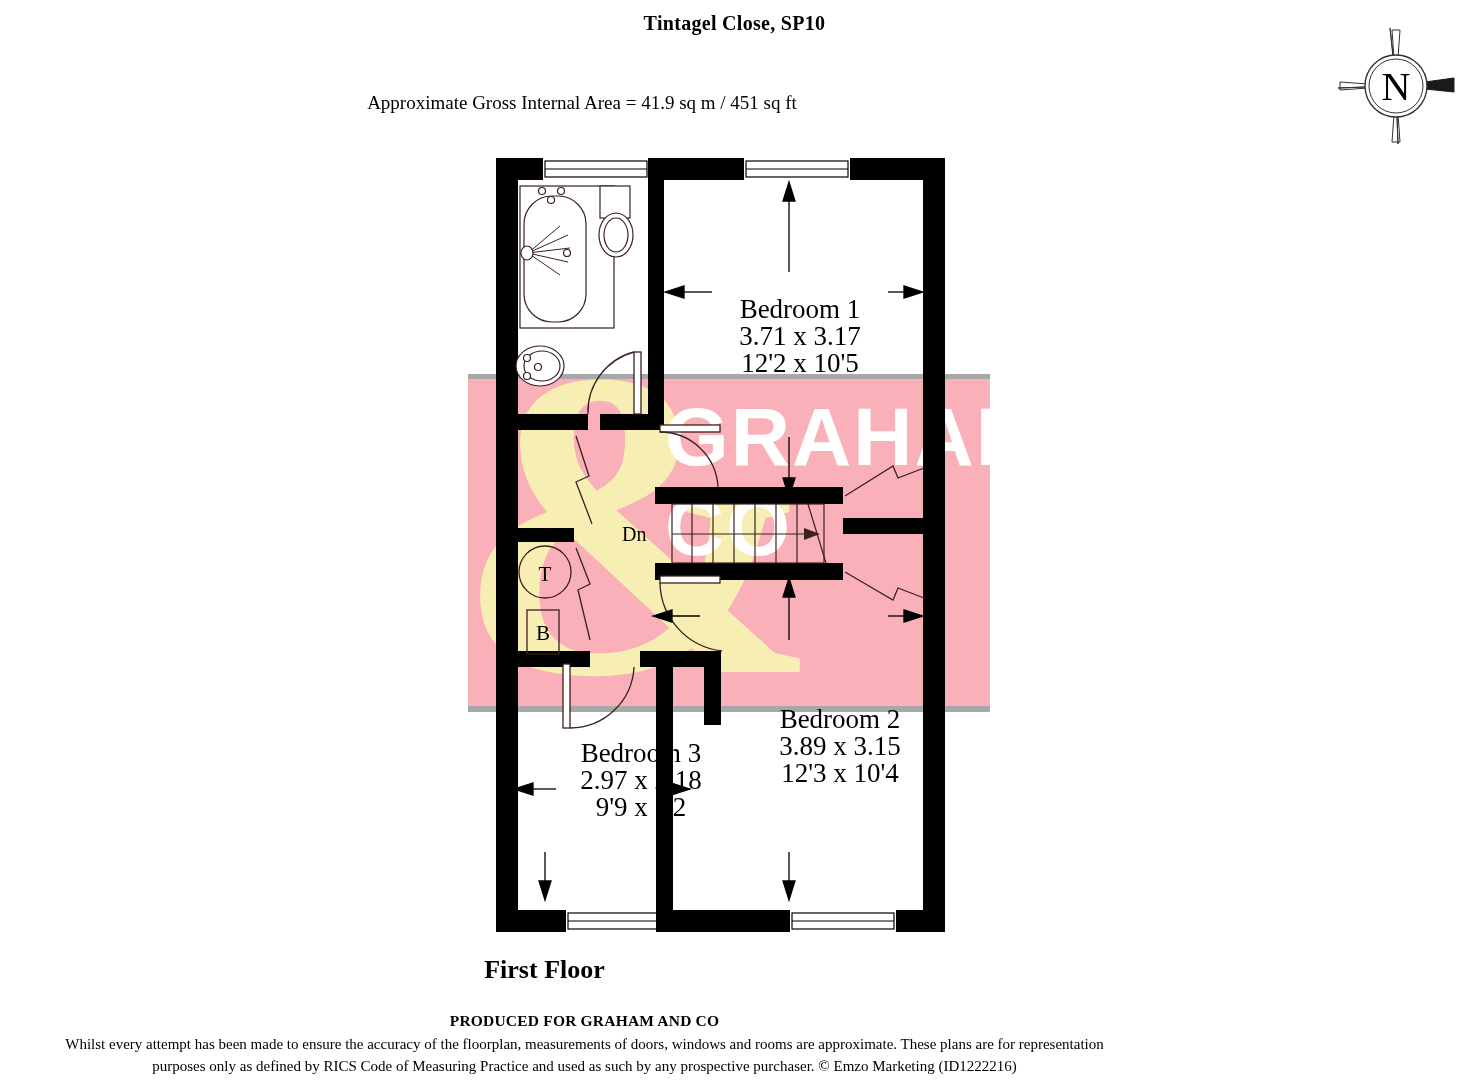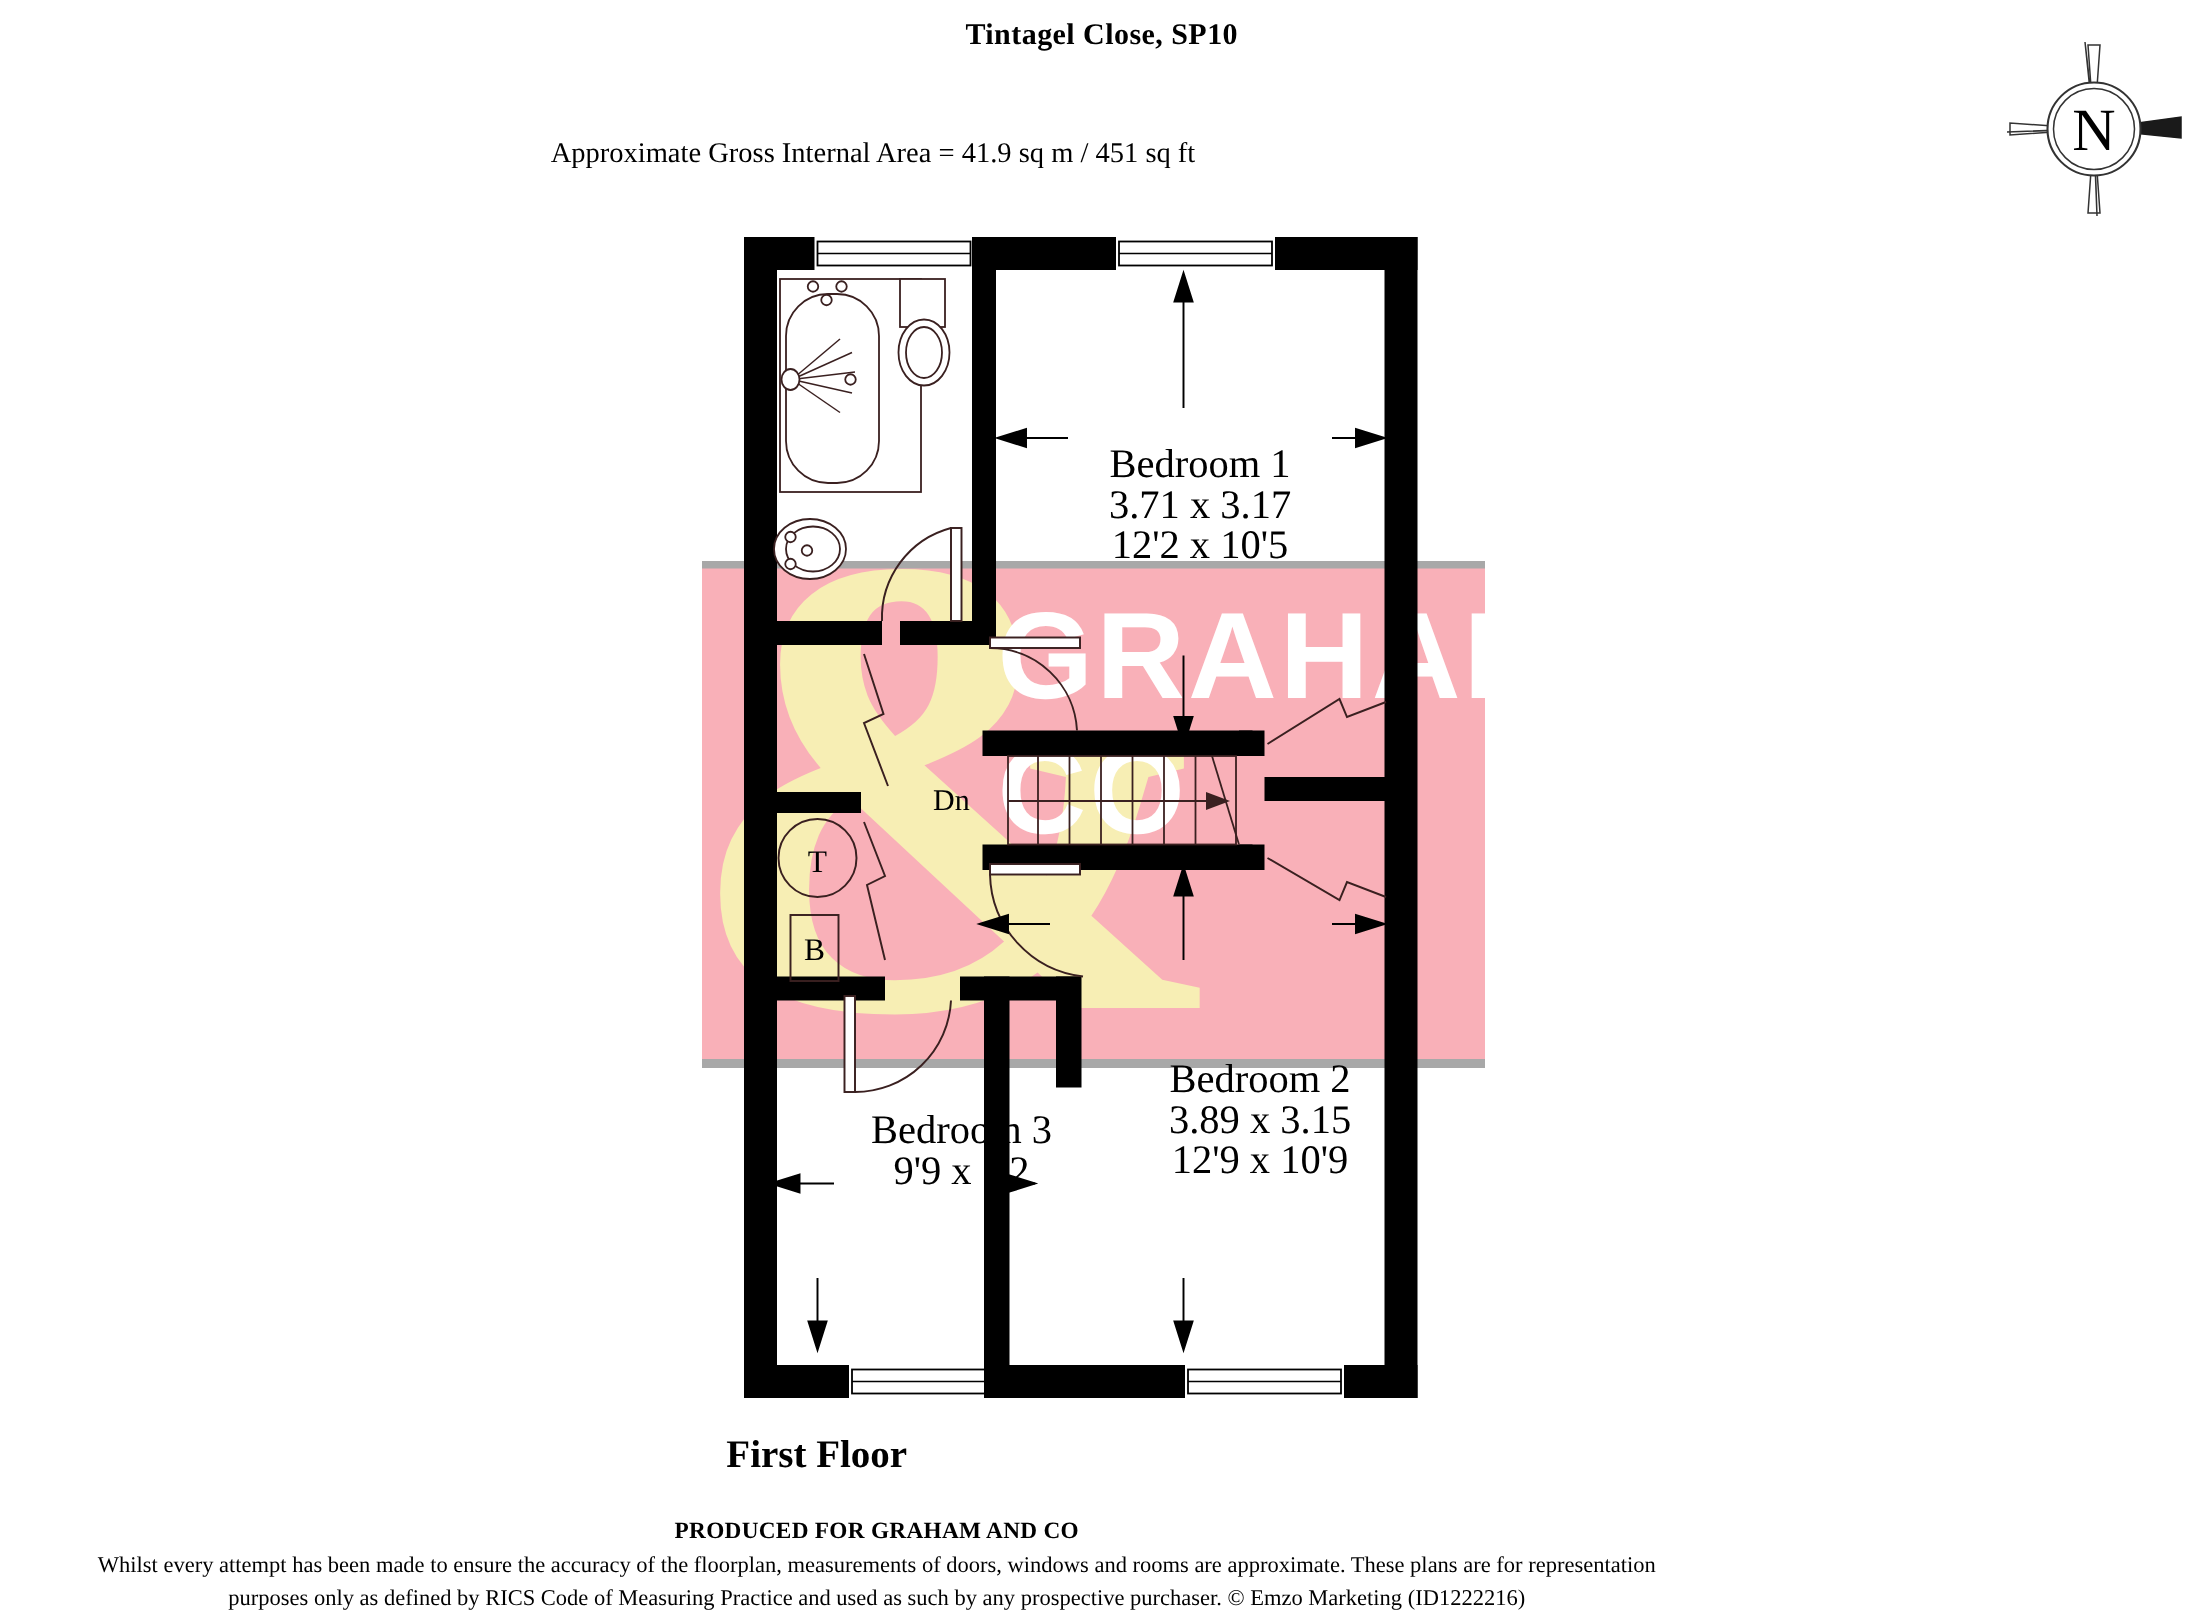--- a/index.html
+++ b/index.html
@@ -258,25 +258,26 @@
 
   <div class="rm" id="label-bedroom1">
     <span class="nm">Bedroom 1</span>
     <span class="d1">3.71 x 3.17</span>
     <span class="d2">12'2 x 10'5</span>
   </div>
 
   <div class="rm" id="label-bedroom2">
     <span class="nm">Bedroom 2</span>
     <span class="d1">3.89 x 3.15</span>
-    <span class="d2">12'9 x 10'9</span>
+    <span class="d2">12'3 x 10'4</span>
   </div>
 
   <div class="rm" id="label-bedroom3">
     <span class="nm">Bedroom 3</span>
+    <span class="d1">2.97 x 2.18</span>
     <span class="d2">9'9 x 7'2</span>
   </div>
 
   <div id="label-dn">Dn</div>
 
   <div id="floor-name">
     <span>First Floor</span>
   </div>
 
   <div id="footer">

